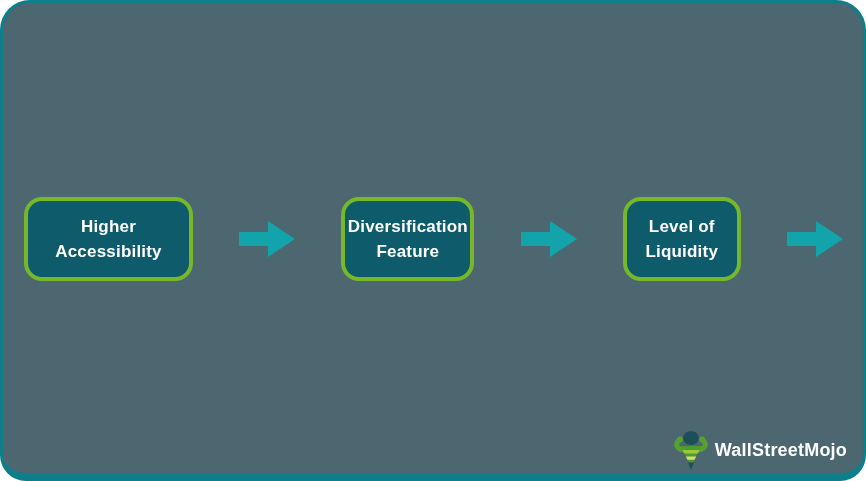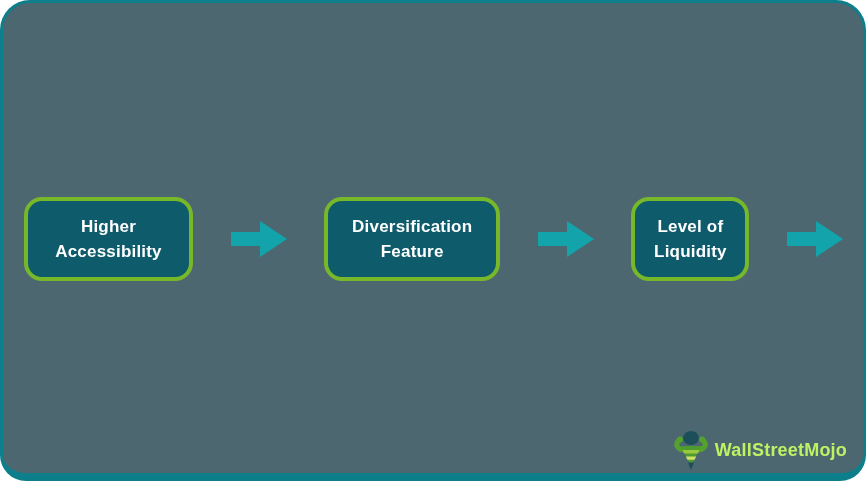--- a/index.html
+++ b/index.html
@@ -35,38 +35,38 @@
     text-align:center;
     color:#ffffff;
     font-weight:700;
     font-size:17px;
     line-height:1.5;
     letter-spacing:.2px;
     padding:0 8px;
     flex:0 0 auto;
   }
   .b1{width:169px}
-  .b2{width:176px}
+  .b2{width:133px}
   .b3{width:118px}
   .b4{width:150px}
   .flow-arrow{flex:0 0 auto;display:block;}
   .logo{
     position:absolute;
     right:16px;bottom:1px;
     display:flex;align-items:center;
     height:44px;
   }
   .logo-text{
     font-size:18px;
     font-weight:800;
     letter-spacing:.2px;
     white-space:nowrap;
   }
-  .logo-text .part1{color:#bef264;}
-  .logo-text .part2{color:#bef264;}
+  .logo-text .part1{color:#ffffff;}
+  .logo-text .part2{color:#ffffff;}
   .mascot{margin-right:5px;display:block;}
 </style>
 </head>
 <body>
 
 <div class="frame">
 
   <div class="flow-row">
 
     <div class="flow-box b1">

